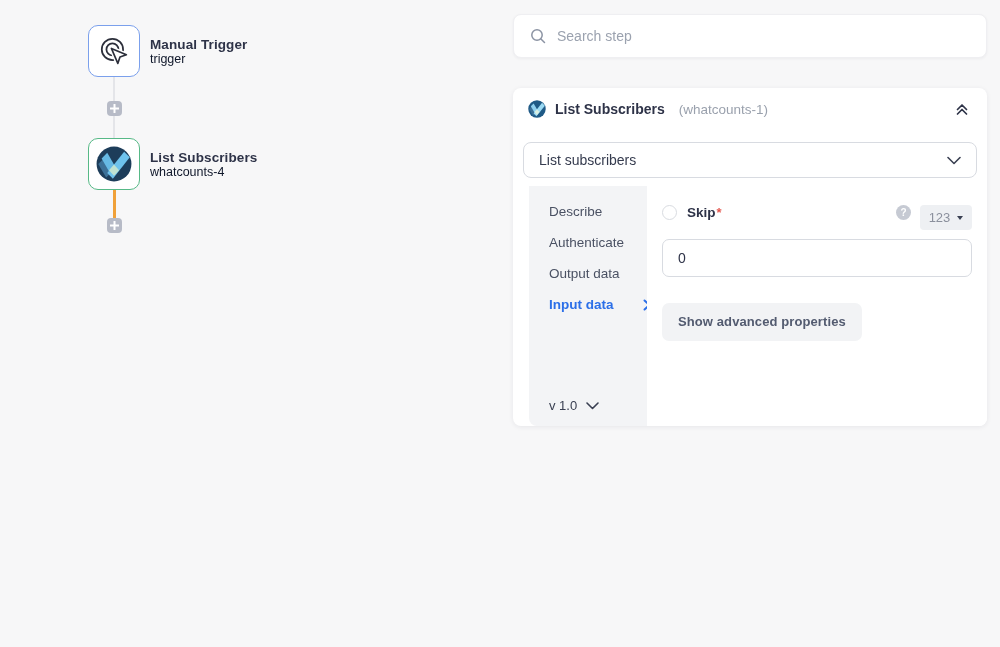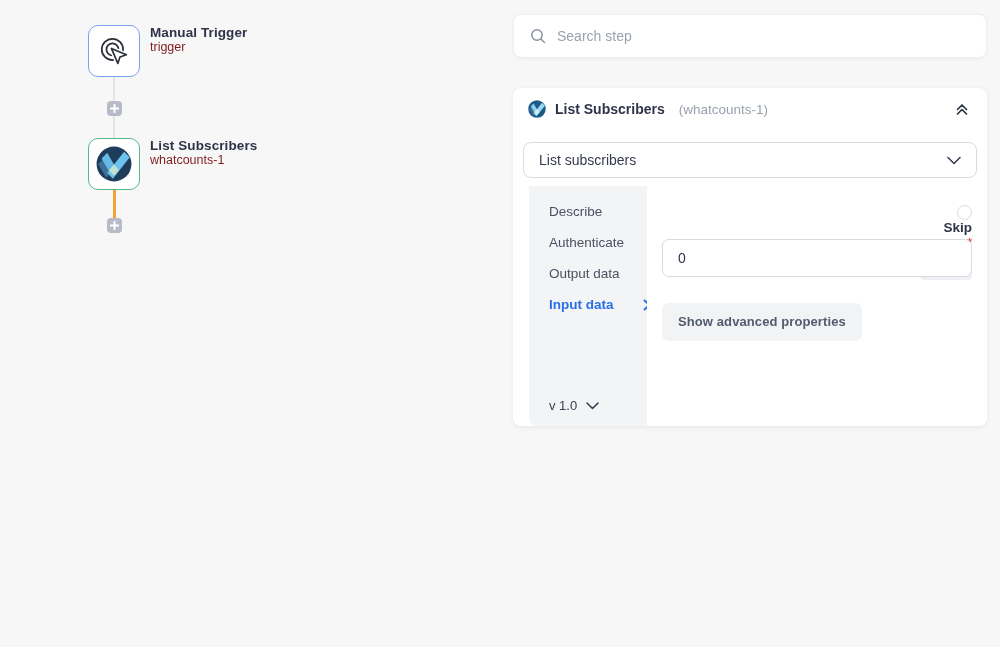--- a/index.html
+++ b/index.html
@@ -27,25 +27,25 @@
   .plus-btn.p2 { left:107px; top:218px; }
 
   .node {
     position:absolute; left:88px; width:52px; height:52px; background:#fff;
     border-radius:10px; display:flex; align-items:center; justify-content:center;
     cursor:pointer;
   }
   .node.trigger { top:25px; border:1.5px solid #7ba0ec; }
   .node.step    { top:138px; border:1.5px solid #57b987; }
 
-  .node-label { position:absolute; left:150px; height:52px; display:flex; flex-direction:column; }
+  .node-label { position:absolute; left:150px; height:52px; display:flex; flex-direction:column; justify-content:center; }
   .node-label.l1 { top:25px; }
   .node-label.l2 { top:138px; }
   .node-title { font-size:13.5px; font-weight:bold; color:#2e3348; letter-spacing:.1px; }
-  .node-sub { font-size:12.5px; color:#7f1d1d; margin-top:0; }
+  .node-sub { font-size:12.5px; color:#0f172a; margin-top:0; }
 
   
   .search-bar {
     position:absolute; left:513px; top:14px; width:474px; height:44px;
     background:#fff; border-radius:8px; border:1px solid #efeff2;
     box-shadow:0 1px 3px rgba(40,45,60,.05);
     display:flex; align-items:center; padding:0 16px;
   }
   .search-bar input {
     border:none; outline:none; flex:1; margin-left:11px; font-size:14px;
@@ -84,21 +84,21 @@
   .tab-item.active { color:#2b6fe8; font-weight:bold; }
   .tab-item .arrow { position:absolute; right:12px; top:5px; display:flex; }
   .version-row {
     position:absolute; left:20px; bottom:13px; display:flex; align-items:center;
     font-size:13px; color:#3a4052; cursor:pointer;
   }
   .version-row svg { margin-left:9px; }
 
   .tab-content { position:absolute; left:134px; top:0; right:0; bottom:0; background:#fff; padding:19px 15px 0 15px; border-radius:0 0 8px 0; }
 
-  .field-row { display:flex; align-items:flex-end; height:25px;flex-direction:column; }
+  .field-row { display:flex; align-items:flex-start; height:25px; }
   .radio {
     width:15px; height:15px; border:1.5px solid #d9dce1; border-radius:50%;
     background:#fff; cursor:pointer; flex:0 0 auto;
   }
   .field-label { font-size:13.5px; font-weight:bold; color:#2e3348; margin-left:10px; }
   .req { color:#e4574e; font-size:13px; font-weight:bold; margin-left:1px; }
   .row-spacer { flex:1; }
   .help-icon {
     width:15px; height:15px; border-radius:50%; background:#c6cad3; color:#fff;
     font-size:10px; font-weight:bold; display:flex; align-items:center; justify-content:center;
@@ -178,21 +178,21 @@
             <polygon points="2,16 7,11 14,23 9,28" fill="#3c7097"></polygon>
             <polygon points="5,11 10,6 18,20 13,25" fill="#66b9e4"></polygon>
             <polygon points="10,24 25,5 30,10 15,29" fill="#6ec2ec"></polygon>
             <polygon points="16,16.5 20.5,21.5 16,26.5 11.5,21.5" fill="#bfe2d2"></polygon>
           </g>
         </svg>
       </span>
     </div>
     <div class="node-label l2">
       <div class="node-title">List Subscribers</div>
-      <div class="node-sub">whatcounts-1</div>
+      <div class="node-sub">whatcounts-4</div>
     </div>
   </div>
 
   <div class="search-bar">
     <span style="display:flex;">
       <svg width="16" height="16" viewBox="0 0 16 16">
           <circle cx="7" cy="7" r="5.2" fill="none" stroke="#8b93a3" stroke-width="1.5"></circle>
           <path d="M11 11 L14.5 14.5" stroke="#8b93a3" stroke-width="1.5" stroke-linecap="round"></path>
         </svg>
     </span>

